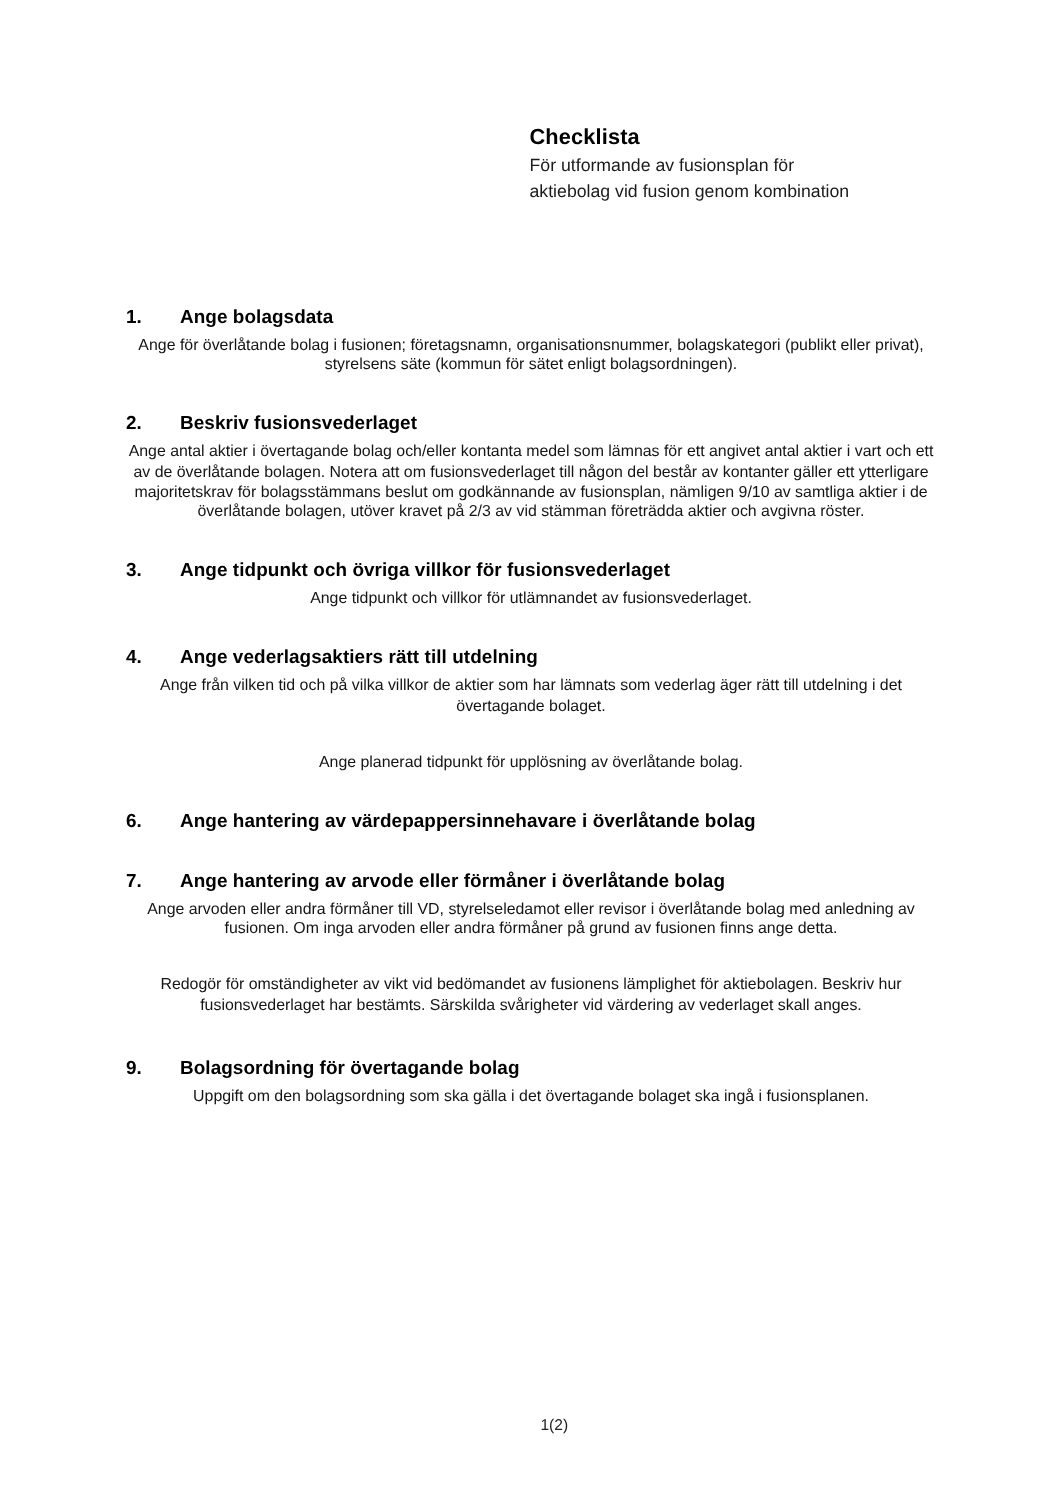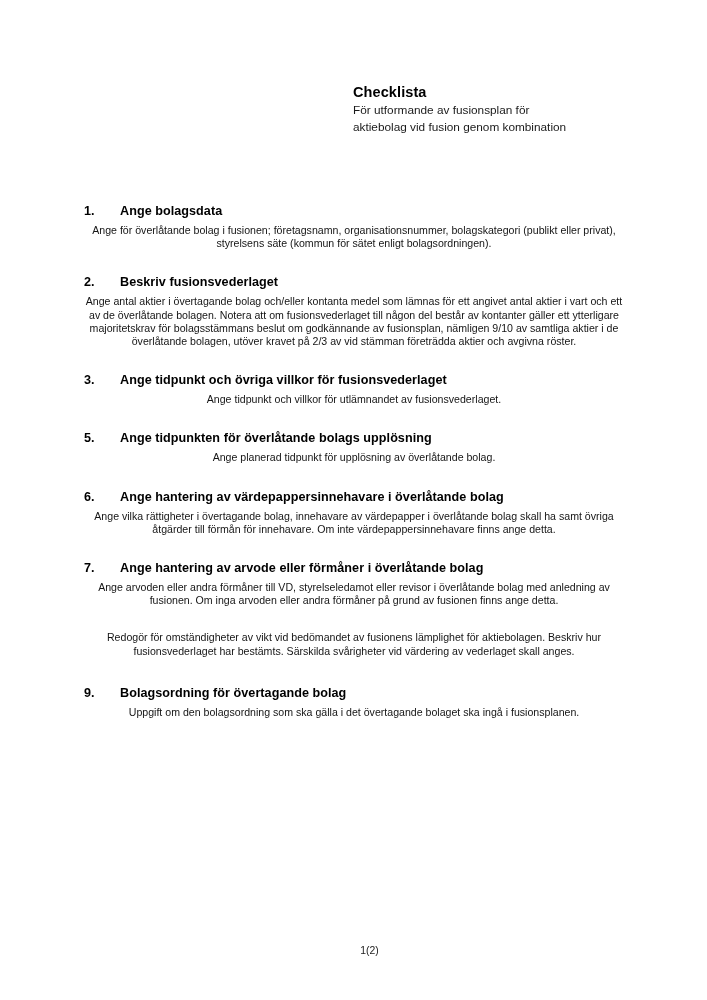--- a/index.html
+++ b/index.html
@@ -134,33 +134,35 @@
       <p class="section-body">Ange antal aktier i övertagande bolag och/eller kontanta medel som lämnas för ett angivet antal aktier i vart och ett av de överlåtande bolagen. Notera att om fusionsvederlaget till någon del består av kontanter gäller ett ytterligare majoritetskrav för bolagsstämmans beslut om godkännande av fusionsplan, nämligen 9/10 av samtliga aktier i de överlåtande bolagen, utöver kravet på 2/3 av vid stämman företrädda aktier och avgivna röster.</p>
     </div>
 
     <div class="section">
       <div class="section-heading">
         <span class="sec-num">3.</span><span class="sec-title">Ange tidpunkt och övriga villkor för fusionsvederlaget</span>
       </div>
       <p class="section-body">Ange tidpunkt och villkor för utlämnandet av fusionsvederlaget.</p>
     </div>
 
+    <div class="section">
+      <div class="section-heading">
+        <span class="sec-num">4.</span><span class="sec-title">Ange vederlagsaktiers rätt till utdelning</span>
+      </div>
+      <p class="section-body">Ange från vilken tid och på vilka villkor de aktier som har lämnats som vederlag äger rätt till utdelning i det övertagande bolaget.</p>
+    </div>
 
     <div class="section">
-      <div class="section-heading">
-        <span class="sec-num">5.</span><span class="sec-title">Ange tidpunkten för överlåtande bolags upplösning</span>
-      </div>
       <p class="section-body">Ange planerad tidpunkt för upplösning av överlåtande bolag.</p>
     </div>
 
     <div class="section">
       <div class="section-heading">
         <span class="sec-num">6.</span><span class="sec-title">Ange hantering av värdepappersinnehavare i överlåtande bolag</span>
       </div>
-      <p class="section-body">Ange vilka rättigheter i övertagande bolag, innehavare av värdepapper i överlåtande bolag skall ha samt övriga åtgärder till förmån för innehavare. Om inte värdepappersinnehavare finns ange detta.</p>
     </div>
 
     <div class="section">
       <div class="section-heading">
         <span class="sec-num">7.</span><span class="sec-title">Ange hantering av arvode eller förmåner i överlåtande bolag</span>
       </div>
       <p class="section-body">Ange arvoden eller andra förmåner till VD, styrelseledamot eller revisor i överlåtande bolag med anledning av fusionen. Om inga arvoden eller andra förmåner på grund av fusionen finns ange detta.</p>
     </div>
 
     <div class="section">

